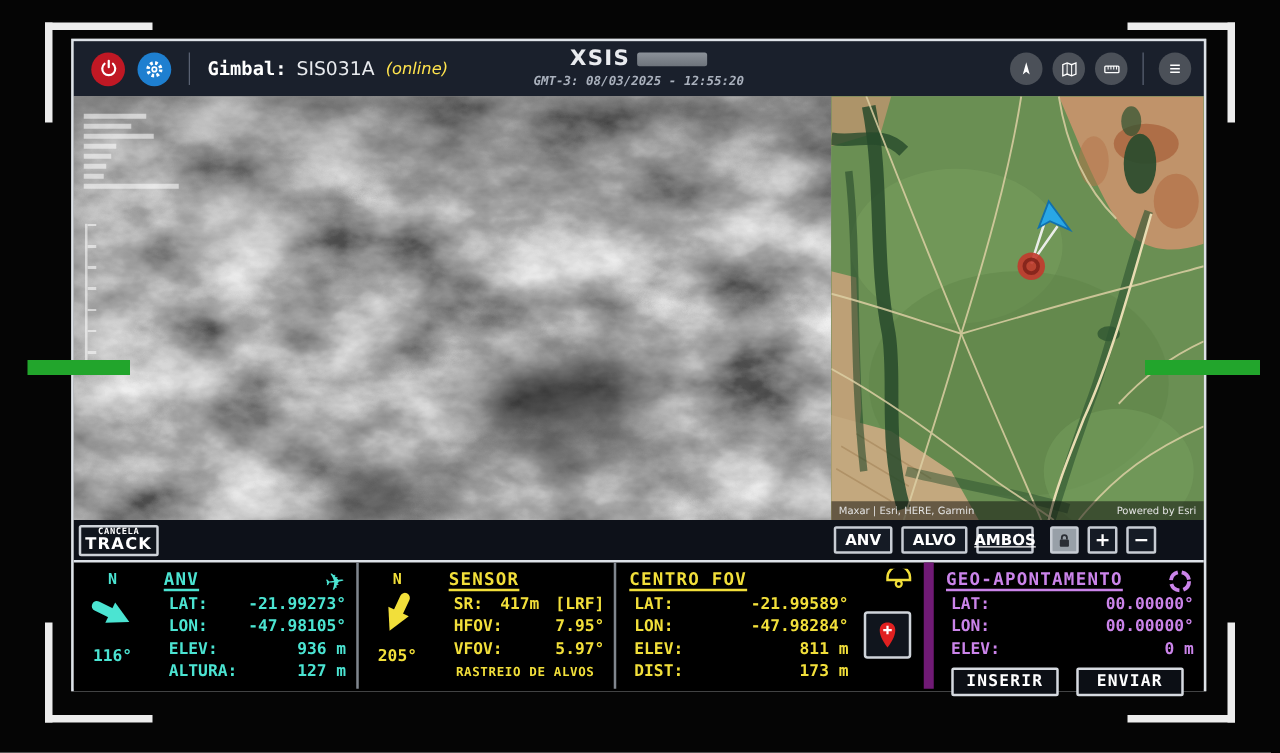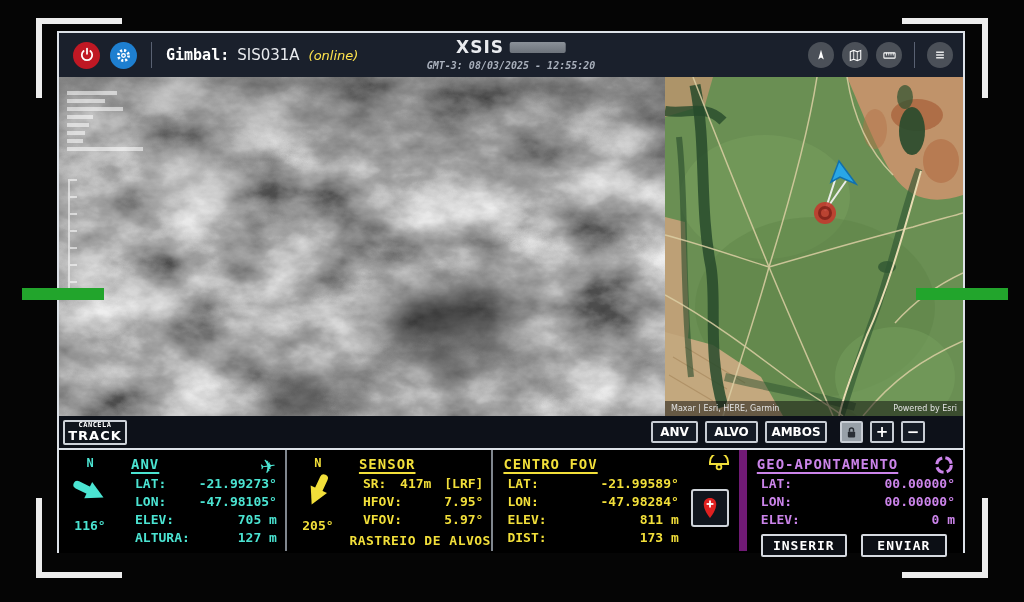--- a/index.html
+++ b/index.html
@@ -63,21 +63,21 @@
   .controls{height:32px;background:#0d1119;display:flex;align-items:center;position:relative;}
   .track-btn{margin-left:4px;width:64px;height:25px;border:2px solid #ced3d9;border-radius:2px;
      background:#10151d;color:#fff;display:flex;flex-direction:column;align-items:center;
      justify-content:center;cursor:pointer;box-sizing:border-box;line-height:1;}
   .track-small{font-size:7px;font-weight:700;letter-spacing:.5px;}
   .track-big{font-size:13px;font-weight:700;letter-spacing:1px;font-family:"DejaVu Sans",sans-serif;}
   .ctrl-spacer{flex:1;}
   .view-btn{height:22px;border:2px solid #c8cdd4;border-radius:2px;background:rgba(22,28,38,.95);
      color:#fff;font-family:"DejaVu Sans",sans-serif;font-weight:700;font-size:12px;
      display:flex;align-items:center;justify-content:center;margin-left:7px;cursor:pointer;box-sizing:border-box;}
-  .w-anv{width:47px;} .w-alvo{width:53px;} .w-ambos{width:62px;}
+  .w-anv{width:47px;} .w-alvo{width:53px;} .w-ambos{width:46px;text-decoration:underline;}
   .sq-btn{width:24px;height:22px;border:2px solid #c8cdd4;border-radius:2px;background:rgba(22,28,38,.95);
      color:#fff;font-size:15px;font-weight:700;display:flex;align-items:center;justify-content:center;
      margin-left:7px;cursor:pointer;box-sizing:border-box;font-family:"DejaVu Sans",sans-serif;}
   .lock-btn{background:#98a0a8;margin-left:13px;width:23px;}
   .ctrl-end{width:38px;}
 
   
   .telemetry{height:103px;background:#000;border-top:2px solid #dde2e8;display:flex;box-sizing:content-box;}
   .panel{position:relative;height:101px;box-sizing:border-box;}
   .p1{width:234px;border-right:2px solid #80868e;color:#4be4d2;}
@@ -90,21 +90,21 @@
   .heading{font-size:13px;font-weight:700;}
   .pbody{position:absolute;top:0;bottom:0;right:0;}
   .p1 .pbody{left:62px;} .p2 .pbody{left:62px;} .p3 .pbody{left:0;} .p4 .pbody{left:0;}
   .ptitle{font-size:14px;font-weight:700;letter-spacing:1px;margin:6px 0 3px 10px;
      text-decoration:underline;text-underline-offset:3px;text-decoration-thickness:2px;display:inline-block;}
   .trow{display:flex;font-size:13px;font-weight:700;line-height:18px;padding:0 8px 0 14px;}
   .trow .tval{margin-left:auto;}
   .srow{display:flex;font-size:13px;font-weight:700;line-height:18px;padding:0 8px 0 14px;}
   .srow .smid{flex:1;text-align:right;}
   .srow .sright{width:52px;text-align:right;}
-  .sensor-footer{font-size:13px;font-weight:700;text-align:center;margin-top:4px;letter-spacing:.5px;}
+  .sensor-footer{font-size:10px;font-weight:700;text-align:center;margin-top:4px;letter-spacing:.5px;}
   .p3-flex{display:flex;}
   .p3-rows{flex:1;}
   .p3-side{width:52px;position:relative;}
   .panel-icon-tr{position:absolute;top:5px;right:9px;}
   .pin-btn{position:absolute;top:14px;left:4px;width:38px;height:38px;border:2px solid #cfd4da;
      border-radius:3px;background:#10151d;display:flex;align-items:center;justify-content:center;
      cursor:pointer;box-sizing:border-box;}
   .geo-buttons{display:flex;padding:5px 12px 0 14px;gap:14px;}
   .geo-btn{width:86px;height:23px;border:2px solid #d6dae0;border-radius:2px;background:#0c0f15;
      color:#fff;font-size:13px;font-weight:700;letter-spacing:1px;display:flex;align-items:center;
@@ -302,21 +302,21 @@
         <div class="trow">
           <span>LAT:</span>
           <span class="tval">-21.99273°</span>
         </div>
         <div class="trow">
           <span>LON:</span>
           <span class="tval">-47.98105°</span>
         </div>
         <div class="trow">
           <span>ELEV:</span>
-          <span class="tval">705 m</span>
+          <span class="tval">936 m</span>
         </div>
         <div class="trow">
           <span>ALTURA:</span>
           <span class="tval">127 m</span>
         </div>
       </div>
     </div>
 
     <div class="panel p2">
       <div class="compass">

